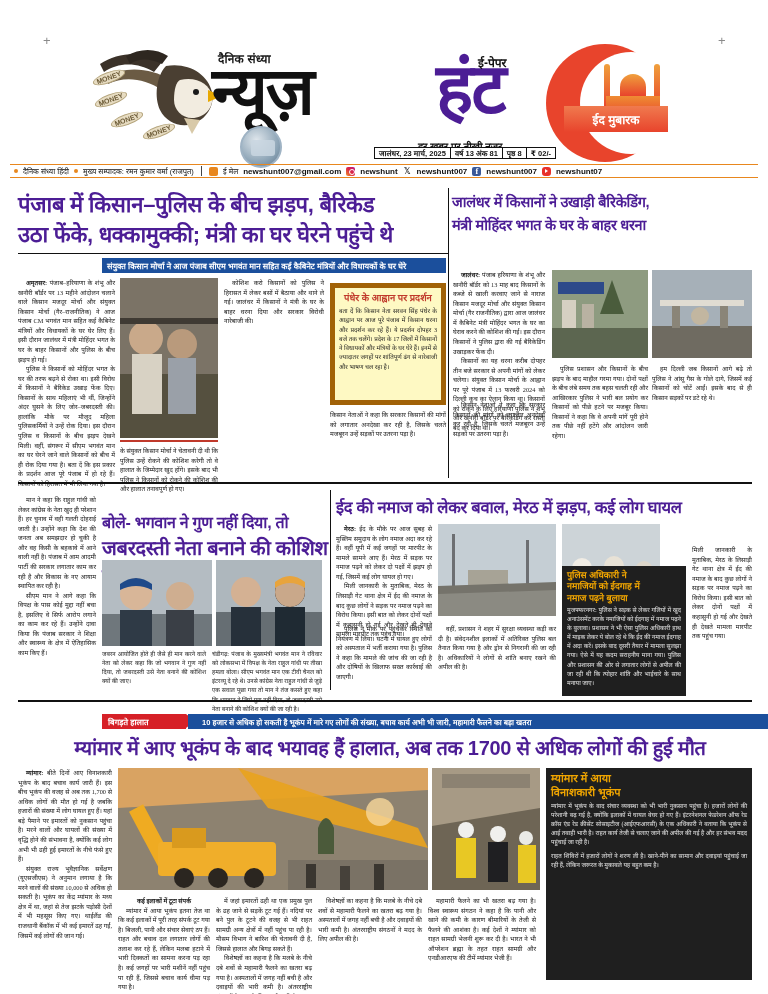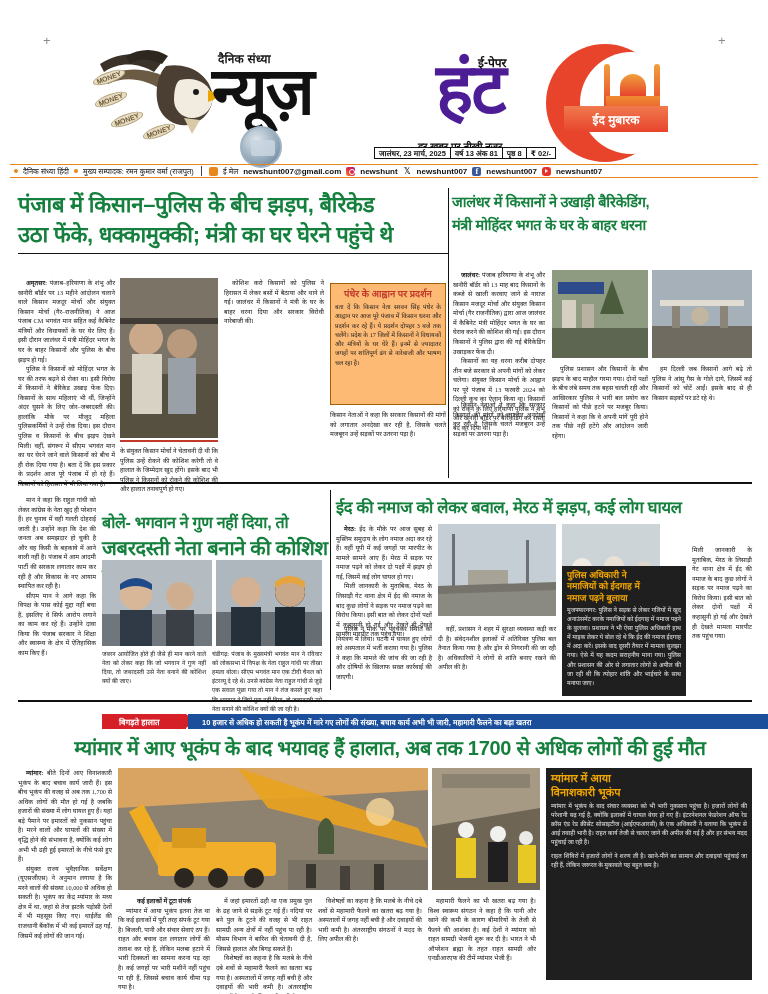--- a/index.html
+++ b/index.html
@@ -73,55 +73,55 @@
   .sico.x { background: #fff; color: #111; font-size: 8px; font-weight: bold; text-align: center;
             line-height: 9px; border-radius: 0; }
   .sico.fb { background: #3b5998; color: #fff; font-size: 8px; font-weight: bold; text-align: center;
              line-height: 9px; font-family: "Liberation Serif", serif; }
   .sico.yt { background: #e8302a; border-radius: 3px; }
   .sico.yt::after { content: ""; position: absolute; left: 3.5px; top: 2px; border-left: 3px solid #fff;
                     border-top: 2.5px solid transparent; border-bottom: 2.5px solid transparent; }
   .sico.mail { background: #e8871e; }
 
   
-  .hl-main { font-weight: bold; color: #15803d; letter-spacing: -.3px; }
+  .hl-main { font-weight: bold; color: #4c1d95; letter-spacing: -.3px; }
   .blue-strip { background: #1b4f9c; color: #fff; font-size: 8px; font-weight: bold;
                 padding: 2px 5px; white-space: nowrap; overflow: hidden; }
   .body-col { font-size: 6.3px; line-height: 1.52; color: #1a1a1a; text-align: justify;
               font-family: "Liberation Serif", serif; }
   .body-col b { font-weight: bold; }
   .photo { position: absolute; overflow: hidden; background: #9aa3ab; }
   .rule { position: absolute; background: #111; }
 
   
   .ph-crowd { background: linear-gradient(170deg,#6d7b86 0%,#8e8376 35%,#5f5a52 70%,#3f3b36 100%); }
   .ph-field { background: linear-gradient(160deg,#9fb0bd 0%,#8d9a7d 40%,#6d7a5c 75%,#4e5742 100%); }
   .ph-road  { background: linear-gradient(180deg,#b9c6d2 0%,#9aa6ac 45%,#7d7a70 80%,#5a564e 100%); }
   .ph-namaz { background: linear-gradient(170deg,#cfd6dc 0%,#aeb6bb 40%,#8b9196 75%,#64696d 100%); }
   .ph-quake { background: linear-gradient(165deg,#e8a65a 0%,#c98f4e 22%,#8c7b66 55%,#4f4a42 100%); }
   .ph-rescue{ background: linear-gradient(175deg,#c3b9a8 0%,#9d8f7c 40%,#6b6354 75%,#433e36 100%); }
   .ph-leader{ background: linear-gradient(170deg,#cbd4da 0%,#9fa8ae 45%,#6e757a 100%); }
 
   
-  .yellowbox { position: absolute; background: #fdba74; border: 1px solid #a16207; }
+  .yellowbox { position: absolute; background: #fef9c3; border: 5px solid #a16207; }
   .yellowbox .yhead { color: #c0392b; font-size: 9.5px; font-weight: bold; text-align: center;
                       padding: 3px 2px 2px; }
   .yellowbox .ybody { font-size: 6.2px; line-height: 1.5; color: #1a1a1a; text-align: justify;
                       padding: 0 4px 4px; font-family: "Liberation Serif", serif; }
 
   
   .blackbox { position: absolute; background: #1f1f1f; }
   .blackbox .bhead { color: #f0a500; font-size: 9px; font-weight: bold; padding: 4px 5px 2px;
                      line-height: 1.25; }
   .blackbox .bbody { color: #e8e8e8; font-size: 6.1px; line-height: 1.5; padding: 0 5px 5px;
                      text-align: justify; font-family: "Liberation Serif", serif; }
 
   
   .tagflag { position: absolute; height: 15px; background: #d62027; color: #fff; font-size: 8px;
-             font-weight: bold; display: flex; align-items: center; padding: 0 17px; }
+             font-weight: bold; display: flex; align-items: center; padding: 0 6px; }
   .tagflag::after { content: ""; position: absolute; right: -9px; top: 0; border-left: 9px solid #d62027;
                     border-top: 7.5px solid transparent; border-bottom: 7.5px solid transparent; }
   .bluebanner { position: absolute; height: 15px; background: #1b4f9c; color: #fff; font-size: 7.5px;
                 font-weight: bold; display: flex; align-items: center; padding: 0 6px 0 14px;
                 white-space: nowrap; overflow: hidden; }
 </style>
 </head>
 <body>
 
 <div class="page">
@@ -194,20 +194,21 @@
     <span class="sico yt"></span>
     <span class="ib bold">newshunt07</span>
   </div>
 
   <div class="hl-main" style="position:absolute;left:18px;top:190px;width:430px;font-size:22px;line-height:1.32;">पंजाब में किसान–पुलिस के बीच झड़प, बैरिकेड</div>
   <div class="hl-main" style="position:absolute;left:18px;top:220px;width:440px;font-size:22px;line-height:1.32;">उठा फेंके, धक्कामुक्की; मंत्री का घर घेरने पहुंचे थे</div>
 
   <div class="hl-main" style="position:absolute;left:452px;top:192px;width:300px;font-size:14.5px;line-height:1.42;">जालंधर में किसानों ने उखाड़ी बैरिकेडिंग,</div>
   <div class="hl-main" style="position:absolute;left:452px;top:215px;width:304px;font-size:14.5px;line-height:1.42;">मंत्री मोहिंदर भगत के घर के बाहर धरना</div>
 
+  <div class="blue-strip" style="position:absolute;left:102px;top:258px;width:344px;">संयुक्त किसान मोर्चा ने आज पंजाब सीएम भगवंत मान सहित कई कैबिनेट मंत्रियों और विधायकों के घर घेरे</div>
 
   <div class="rule" style="left:18px;top:253px;width:430px;height:1px;"></div>
   <div class="rule" style="left:448px;top:188px;width:1px;height:290px;"></div>
 
   <div class="body-col" style="position:absolute;left:18px;top:278px;width:97px;">
     <p style="text-indent:8px;"><b>अमृतसर:</b><span> पंजाब–हरियाणा के शंभू और खनौरी बॉर्डर पर 13 महीने आंदोलन चलाने वाले किसान मजदूर मोर्चा और संयुक्त किसान मोर्चा (गैर–राजनीतिक) ने आज पंजाब CM भगवंत मान सहित कई कैबिनेट मंत्रियों और विधायकों के घर घेर लिए हैं। इसी दौरान जालंधर में मंत्री मोहिंदर भगत के घर के बाहर किसानों और पुलिस के बीच झड़प हो गई।</span></p>
     <p style="text-indent:8px;">पुलिस ने किसानों को मोहिंदर भगत के घर की तरफ बढ़ने से रोका था। इसी विरोध में किसानों ने बैरिकेड उखाड़ फेंक दिए। किसानों के साथ महिलाएं भी थीं, जिन्होंने अंदर घुसने के लिए जोर–जबरदस्ती की। हालांकि मौके पर मौजूद महिला पुलिसकर्मियों ने उन्हें रोक दिया। इस दौरान पुलिस व किसानों के बीच झड़प देखने मिली। वहीं, संगरूर में सीएम भगवंत मान का घर घेरने जाने वाले किसानों को बीच में ही रोक दिया गया है। बता दें कि इस प्रकार के प्रदर्शन आज पूरे पंजाब में हो रहे हैं। किसानों को हिरासत में भी लिया गया है।</p>
   </div>
 
   <div class="photo ph-crowd" style="left:120px;top:278px;width:98px;height:160px;">

